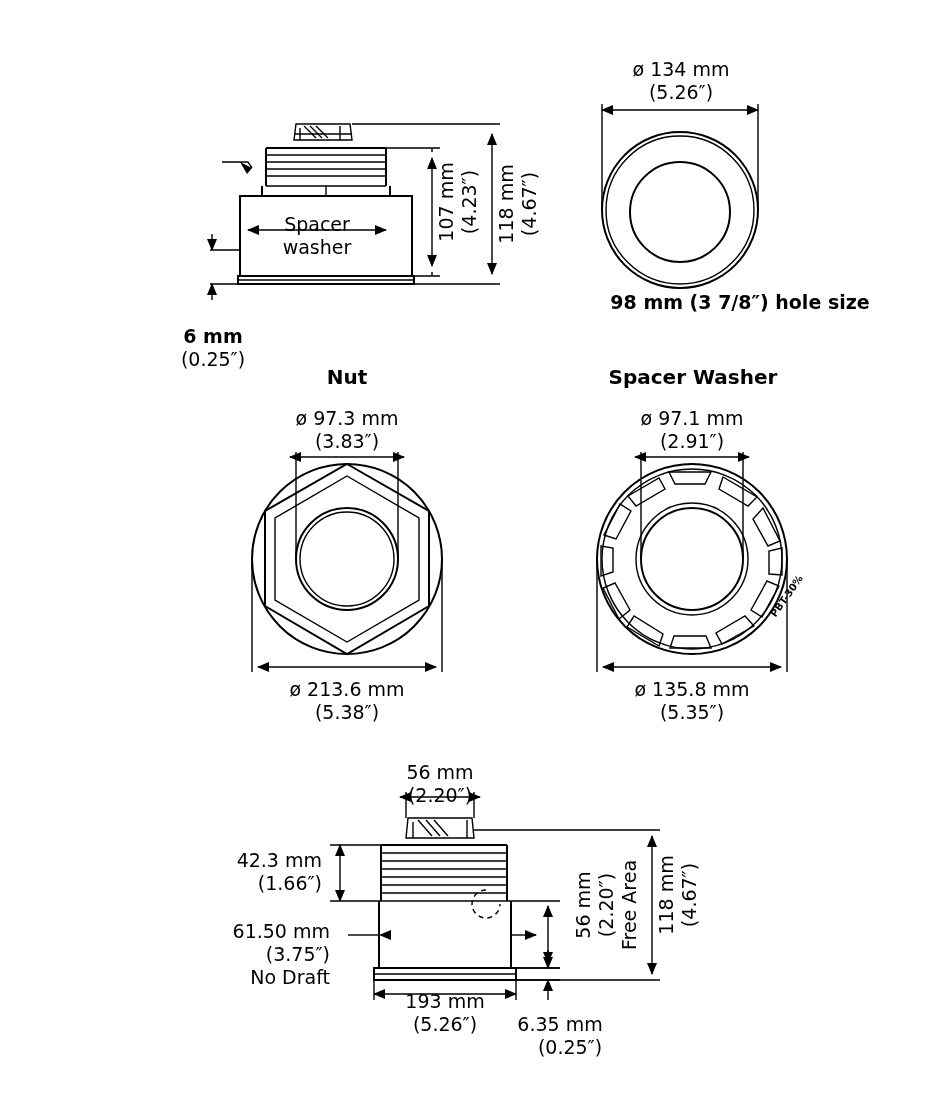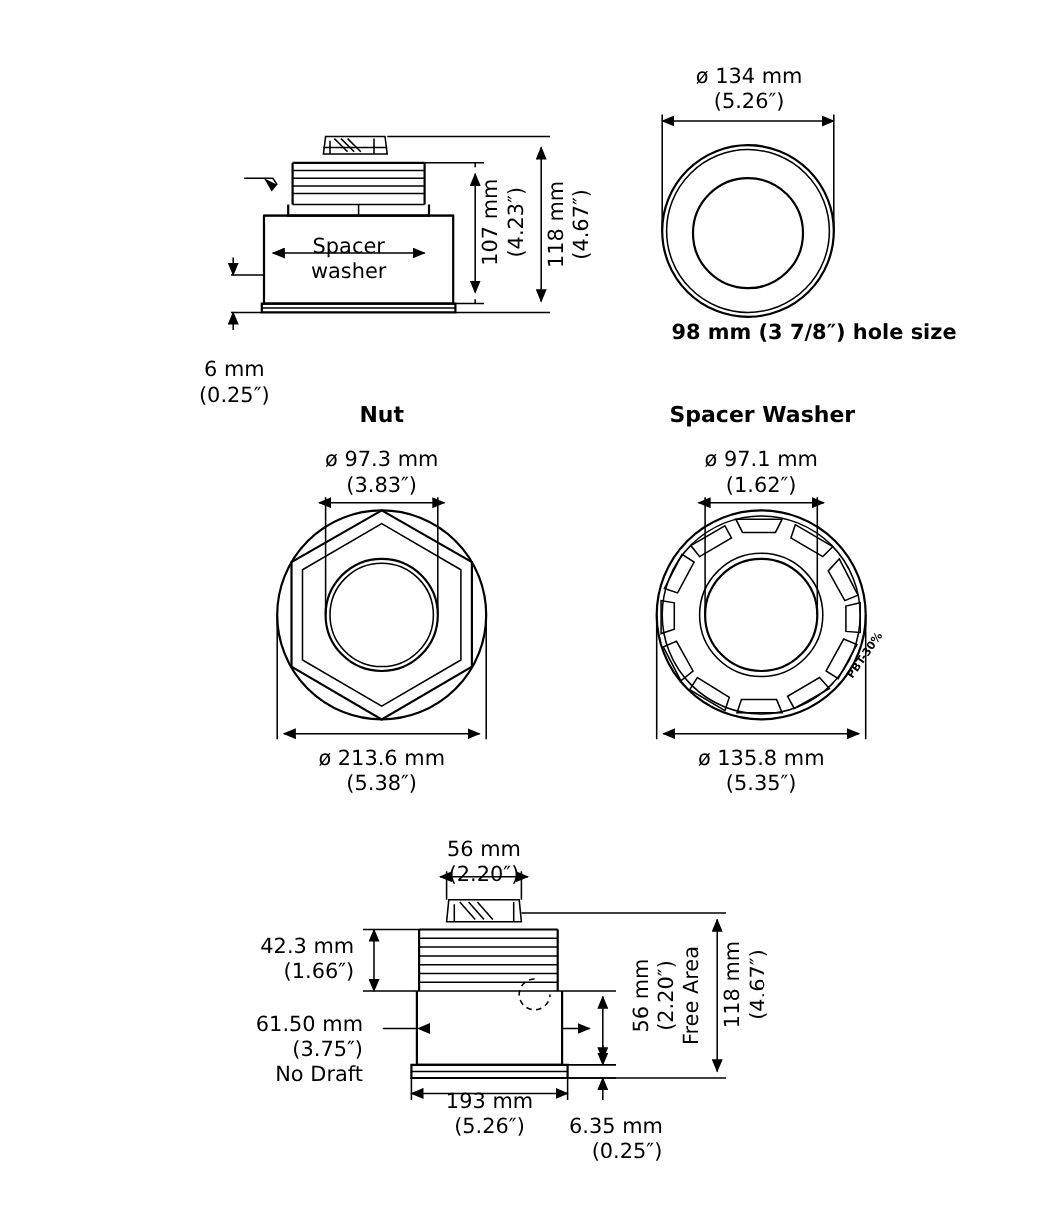--- a/index.html
+++ b/index.html
@@ -195,36 +195,36 @@
 
   <div class="lbl ctr" style="left:258px; top:213px; width:118px; white-space:pre-line;">Spacer
 washer</div>
 
   <div class="lbl vert ctr" style="left:435px; top:267px; width:130px;">107 mm</div>
   <div class="lbl vert ctr" style="left:458px; top:267px; width:130px;">(4.23″)</div>
 
   <div class="lbl vert ctr" style="left:495px; top:275px; width:142px;">118 mm</div>
   <div class="lbl vert ctr" style="left:518px; top:275px; width:142px;">(4.67″)</div>
 
-  <div class="lbl ctr" style="left:150px; top:325px; width:126px;">6 mm</div>
+  <div class="lbl ctr" style="left:150px; top:325px; width:126px;font-weight:bold;">6 mm</div>
   <div class="lbl ctr" style="left:150px; top:348px; width:126px;">(0.25″)</div>
 
   <div class="lbl ctr" style="left:610px; top:58px; width:142px;">ø 134 mm</div>
   <div class="lbl ctr" style="left:610px; top:81px; width:142px;">(5.26″)</div>
   <div class="lbl ctr bold" style="left:540px; top:291px; width:400px;">98 mm (3 7/8″) hole size</div>
 
   <div class="lbl ctr bold" style="left:267px; top:366px; width:160px; font-size:20px;">Nut</div>
   <div class="lbl ctr" style="left:277px; top:407px; width:140px;">ø 97.3 mm</div>
   <div class="lbl ctr" style="left:277px; top:430px; width:140px;">(3.83″)</div>
   <div class="lbl ctr" style="left:262px; top:678px; width:170px;">ø 213.6 mm</div>
   <div class="lbl ctr" style="left:262px; top:701px; width:170px;">(5.38″)</div>
 
   <div class="lbl ctr bold" style="left:585px; top:366px; width:216px; font-size:20px;">Spacer Washer</div>
   <div class="lbl ctr" style="left:622px; top:407px; width:140px;">ø 97.1 mm</div>
-  <div class="lbl ctr" style="left:622px; top:430px; width:140px;">(1.62″)</div>
+  <div class="lbl ctr" style="left:622px; top:430px; width:140px;">(2.91″)</div>
   <div class="lbl ctr" style="left:607px; top:678px; width:170px;">ø 135.8 mm</div>
   <div class="lbl ctr" style="left:607px; top:701px; width:170px;">(5.35″)</div>
   <div class="lbl vert" style="left:760px; top:614px; width:60px; font-size:10px; font-weight:bold; transform:rotate(-55deg);">PBT-30%</div>
 
   <div class="lbl ctr" style="left:373px; top:761px; width:134px;">56 mm</div>
   <div class="lbl ctr" style="left:373px; top:784px; width:134px;">(2.20″)</div>
 
   <div class="lbl rgt" style="left:150px; top:849px; width:172px;">42.3 mm</div>
   <div class="lbl rgt" style="left:150px; top:872px; width:172px;">(1.66″)</div>
 

